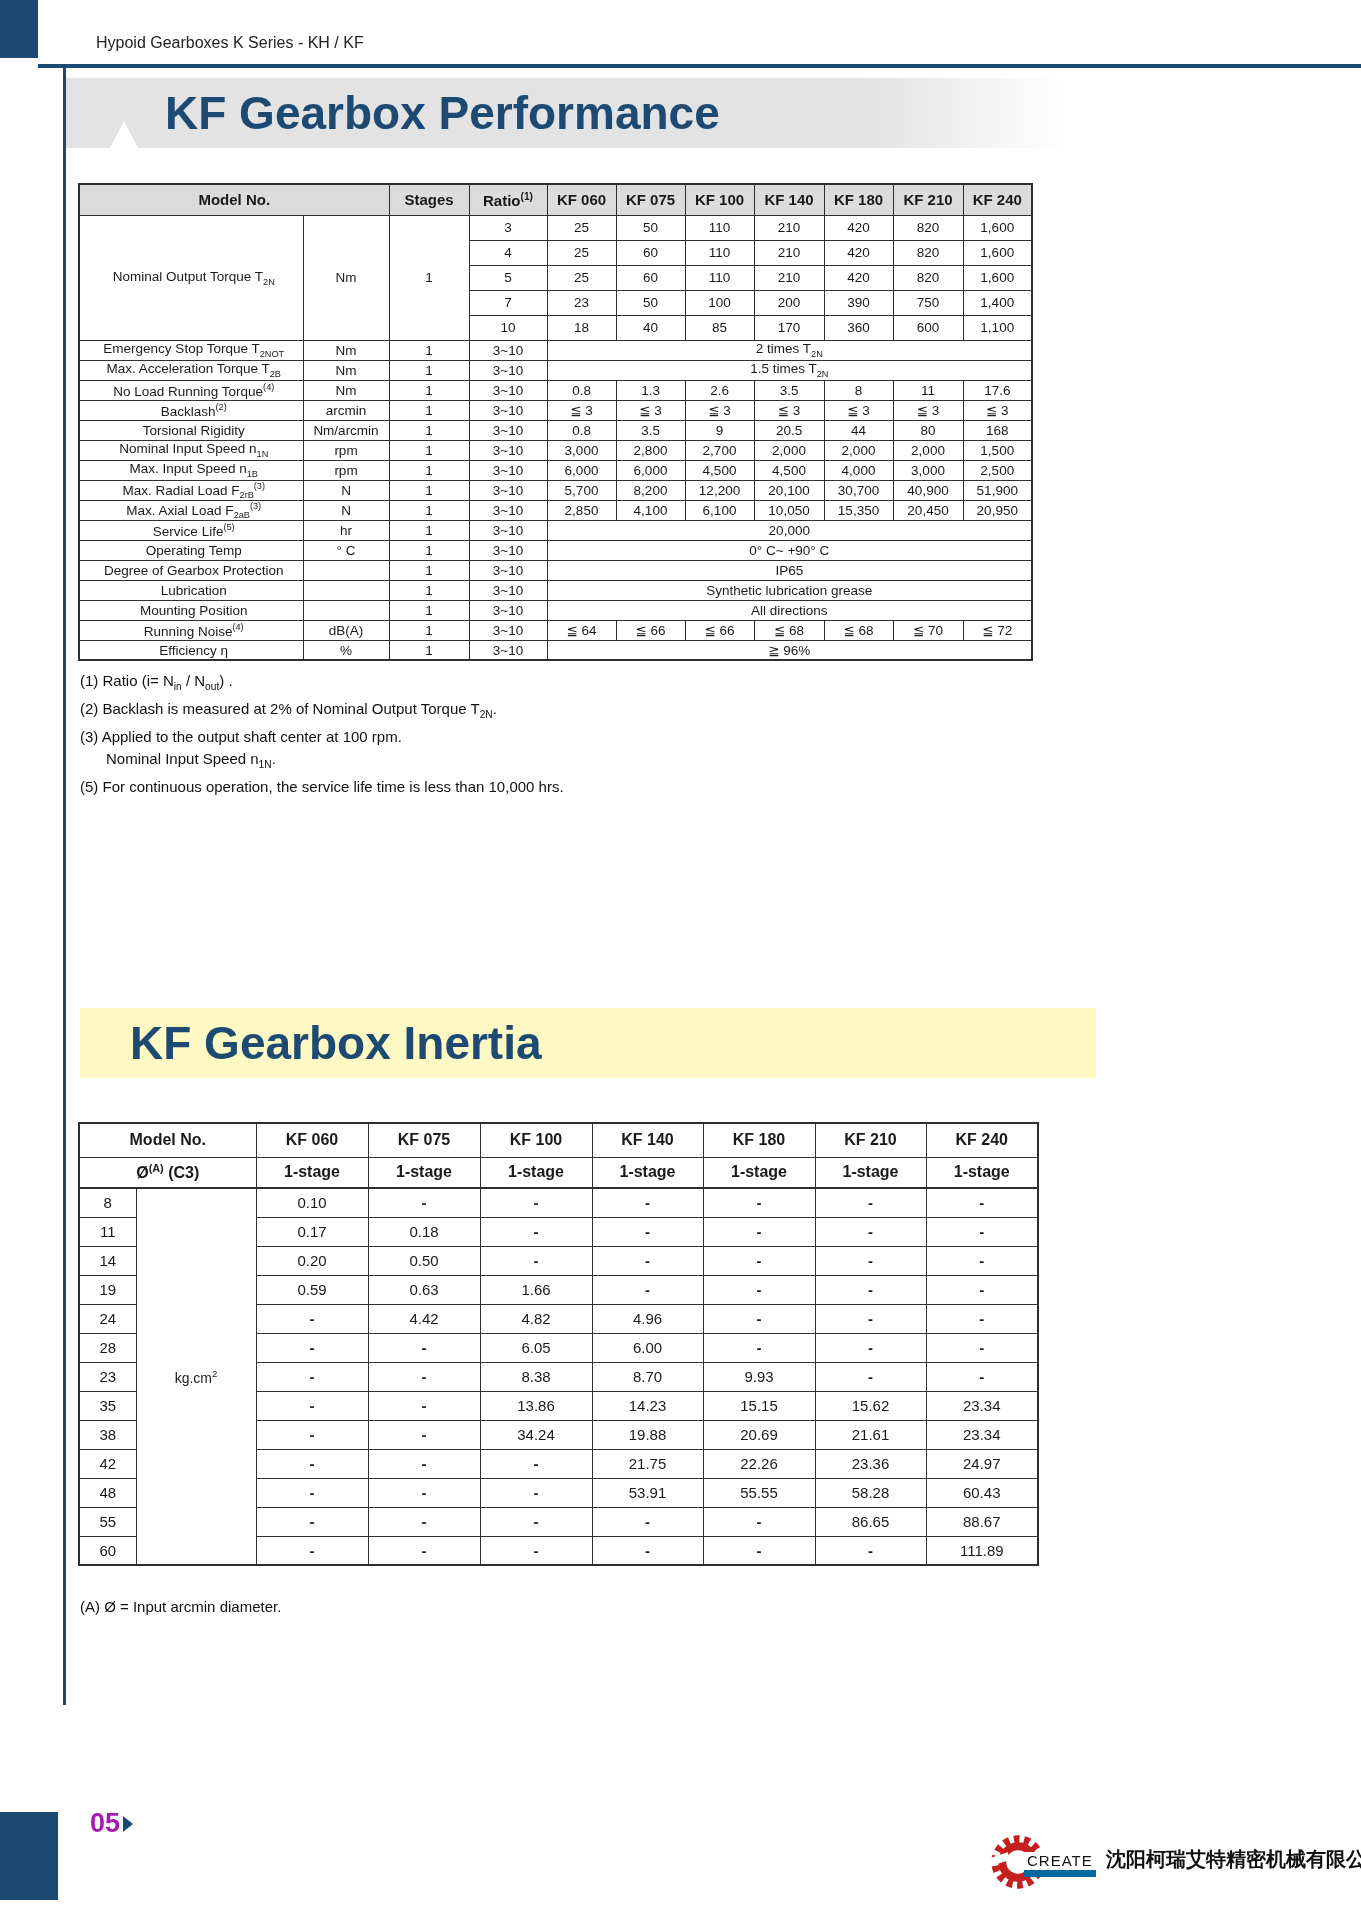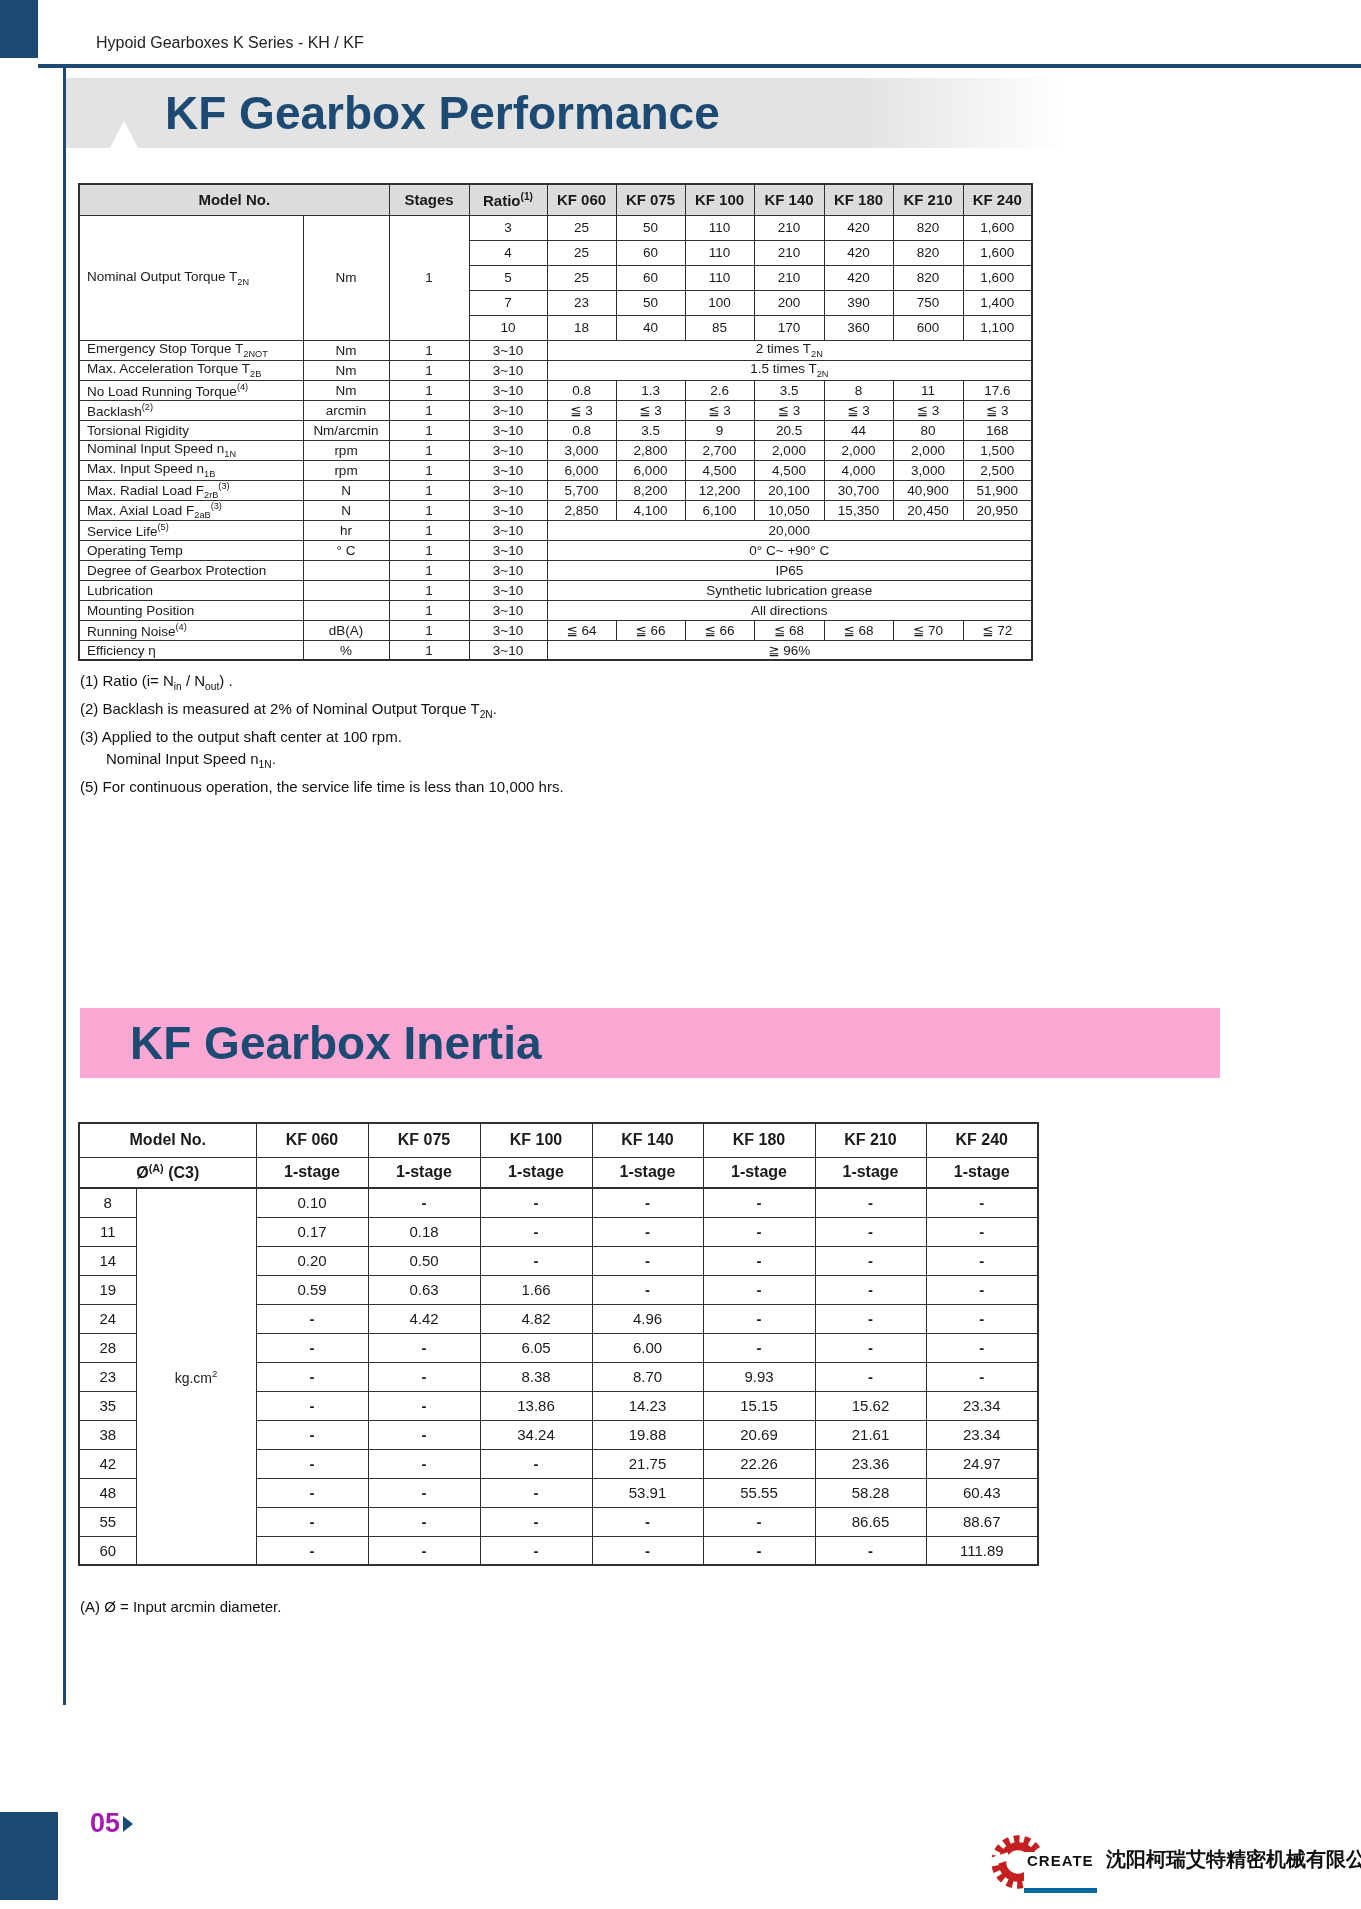--- a/index.html
+++ b/index.html
@@ -11,60 +11,60 @@
   }
   
   .corner-block { position:absolute; left:0; top:8; width:38px; height:58px; background:#1c4a73; }
   .page-header-text { position:absolute; left:96px; top:34px; font-size:16px; color:#222; }
   .header-rule { position:absolute; left:38px; top:64px; width:1323px; height:4px; background:#1c4a73; }
   .side-rule { position:absolute; left:63px; top:68px; width:3px; height:1637px; background:#1c4a73; }
   
   .banner { position:absolute; height:70px; }
   .banner1 { left:66px; top:78px; width:1000px;
     background:linear-gradient(90deg,#e3e3e3 0%,#e3e3e3 80%,rgba(227,227,227,0) 100%); }
-  .banner2 { left:80px; top:1008px; width:1140px; background:#f9a8d4; }
+  .banner2 { left:80px; top:1008px; width:1016px; background:#fef9c3; }
   .banner .btitle { font-size:46px; font-weight:bold; color:#1c4a73; line-height:70px; letter-spacing:0px; }
   .banner1 .btitle { margin-left:99px; }
   .banner2 .btitle { margin-left:50px; }
   .banner-notch { position:absolute; left:110px; top:121px; width:0; height:0;
     border-left:14px solid transparent; border-right:14px solid transparent; border-bottom:27px solid #ffffff; }
   
   table { border-collapse:collapse; table-layout:fixed; }
   td,th { border:1px solid #2f2f2f; text-align:center; vertical-align:middle;
     padding:0 2px; white-space:nowrap; overflow:hidden; font-weight:normal; }
   sub { font-size:68%; } sup { font-size:68%; }
   
   .perf { position:absolute; left:78px; top:183px; width:953px; border:2px solid #2f2f2f; font-size:13.5px; }
   .perf thead tr { height:31px; }
   .perf thead th { background:#dcdcdc; font-size:15px; font-weight:bold; }
   .perf tr.sub-row { height:25px; }
   .perf tr.std-row { height:20px; }
-  .perf td.label { text-align:left; padding-left:7px; }
+  .perf td.label { text-align:center; padding-left:7px; }
   
   .inr { position:absolute; left:78px; top:1122px; width:959px; border:2px solid #2f2f2f; font-size:15px; }
   .inr thead tr.h1 { height:34px; }
   .inr thead tr.h2 { height:31px; }
   .inr thead th { font-weight:bold; font-size:16px; background:#fff; }
   .inr thead { border-bottom:2px solid #2f2f2f; }
   .inr tbody tr { height:29px; }
   .inr td.dash { font-weight:bold; }
   .inr td.unit-cell { font-size:14px; }
   
   .footnotes { position:absolute; left:80px; top:670px; width:920px; font-size:15px; line-height:22px; color:#111; }
   .footnotes .fn.indent { padding-left:26px; }
   .footnote-a { position:absolute; left:80px; top:1598px; font-size:15px; color:#111; }
   
   .footer-bar { position:absolute; left:0; top:1812px; width:58px; height:88px; background:#1c4a73; }
   .page-num { position:absolute; left:90px; top:1808px; font-size:27px; font-weight:bold; color:#a21caf; }
   .page-num .arrow { display:inline-block; width:0; height:0; border-left:10px solid #1c4a73;
     border-top:8px solid transparent; border-bottom:8px solid transparent; margin-left:3px; }
   .logo { position:absolute; left:990px; top:1832px; width:370px; height:64px; }
   .logo .gear { position:absolute; left:0; top:2px; }
-  .logo .create-box { position:absolute; left:34px; top:20px; background:#ffffff; padding:0 3px 19px 3px;
-    font-size:15px; font-weight:bold; letter-spacing:1px; color:#111; border-bottom:5px solid #0369a1; }
+  .logo .create-box { position:absolute; left:34px; top:20px; background:#ffffff; padding:0 3px 1px 3px;
+    font-size:15px; font-weight:normal; letter-spacing:1px; color:#111; border-bottom:7px solid #0369a1; }
   .logo .company { position:absolute; left:116px; top:14px; font-size:20px; font-weight:bold;
     color:#111; white-space:nowrap; letter-spacing:0px; }
 </style>
 </head>
 <body>
 
 <div class="page">
 
   <div class="corner-block"></div>
   <div class="page-header-text">Hypoid Gearboxes K Series - KH / KF</div>

